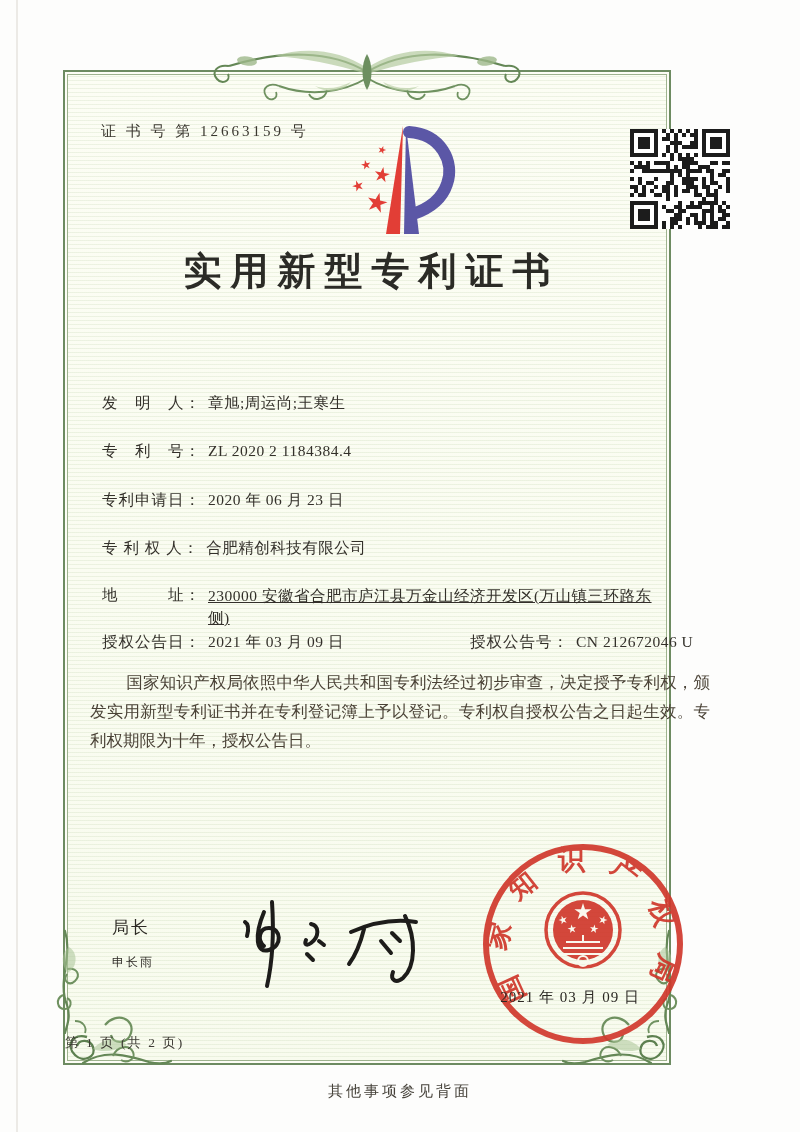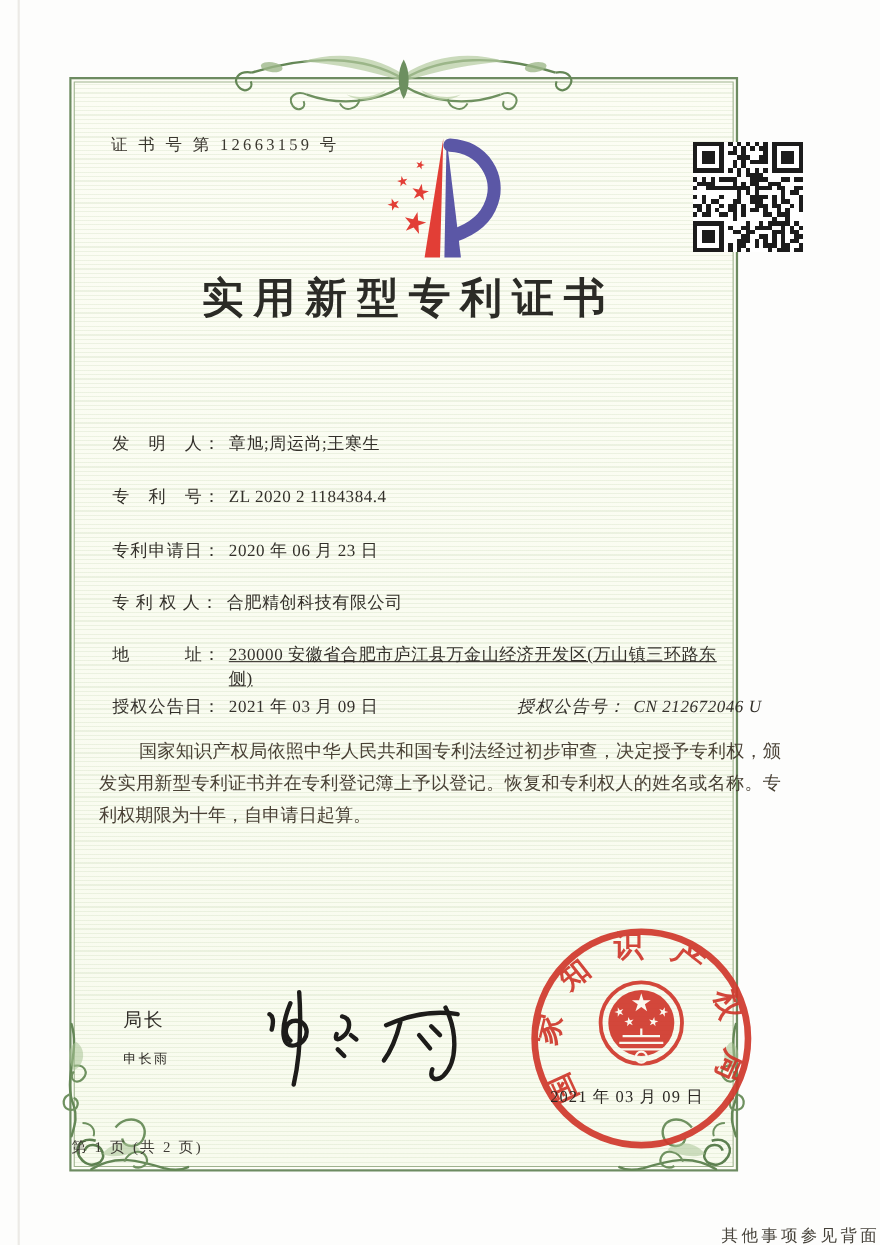--- a/index.html
+++ b/index.html
@@ -23,33 +23,33 @@
   .qr{position:absolute;left:565px;top:57px;width:100px;height:100px;}
   .title{
     position:absolute;left:0;top:174px;width:100%;margin:0;text-align:center;
     font-size:38px;font-weight:600;letter-spacing:9px;color:#2b2b26;text-indent:9px;
   }
   
   .field{position:absolute;left:37px;font-size:15.5px;color:#33302a;white-space:nowrap;}
   .flabel{display:inline-block;letter-spacing:1px;}
   .fvalue{margin-left:7px;letter-spacing:0.5px;}
   .fvalue.addr{display:inline-block;vertical-align:top;white-space:normal;width:458px;line-height:22px;text-decoration:underline;}
-  .field.pair2{left:405px;font-style:italic;}
+  .field.pair2{left:405px;}
   
   .body-text{position:absolute;left:25px;top:596px;width:620px;color:#4a4236;}
   .body-text p{margin:0;font-size:16.5px;line-height:29px;text-indent:2.2em;text-align:justify;}
   
   .signer-title{position:absolute;left:47px;top:844px;font-size:17px;color:#2e2b26;letter-spacing:2px;}
   .signer-name{position:absolute;left:47px;top:882px;font-size:12px;color:#2e2b26;letter-spacing:2px;}
   .signature{position:absolute;left:158px;top:812px;}
   
   .seal{position:absolute;left:412px;top:766px;}
   .seal-date{position:absolute;left:420px;top:916px;width:170px;text-align:center;font-size:15px;color:#2b2824;letter-spacing:1px;z-index:3;}
   .pagination{position:absolute;left:0;top:962px;width:100%;font-size:13.5px;letter-spacing:2px;color:#3c3a33;}
-  .back-note{position:absolute;left:0;top:1082px;width:800px;text-align:right;font-size:15px;letter-spacing:3px;color:#46423a;margin-top:32px;}
+  .back-note{position:absolute;left:0;top:1082px;width:800px;text-align:center;font-size:15px;letter-spacing:3px;color:#46423a;}
   
   .flourish-top{position:absolute;left:50%;margin-left:-160px;top:-48px;}
   .flourish-bl{position:absolute;left:-12px;bottom:-16px;}
   .flourish-br{position:absolute;right:-12px;bottom:-16px;}
 </style>
 </head>
 <body>
 
 <div class="scan-edge"></div>
 
@@ -356,21 +356,21 @@
     <span class="flabel">地　　　址：</span><span class="fvalue addr">230000 安徽省合肥市庐江县万金山经济开发区(万山镇三环路东侧)</span>
   </div>
   <div class="field" style="top:560px">
     <span class="flabel">授权公告日：</span><span class="fvalue">2021 年 03 月 09 日</span>
   </div>
   <div class="field pair2" style="top:560px">
     <span class="flabel">授权公告号：</span><span class="fvalue">CN 212672046 U</span>
   </div>
 
   <div class="body-text">
-    <p>国家知识产权局依照中华人民共和国专利法经过初步审查，决定授予专利权，颁发实用新型专利证书并在专利登记簿上予以登记。恢复和专利权人的姓名或名称。专利权期限为十年，自申请日起算。</p>
+    <p>国家知识产权局依照中华人民共和国专利法经过初步审查，决定授予专利权，颁发实用新型专利证书并在专利登记簿上予以登记。专利权自授权公告之日起生效。专利权期限为十年，授权公告日。</p>
   </div>
 
   <div class="signer-title">局长</div>
   <div class="signer-name">申长雨</div>
 
   <svg class="signature" width="210" height="110" viewBox="0 0 210 110">
     <g fill="none" stroke="#1d1c1a" stroke-width="4" stroke-linecap="round" stroke-linejoin="round">
       <path d="M 22 38 q 5 3 2 14"></path>
       <path d="M 41 28 C 31 52 33 70 46 66 C 60 62 58 44 46 44 C 36 44 34 56 41 62"></path>
       <path d="M 49 18 C 51 48 49 80 44 102"></path>

